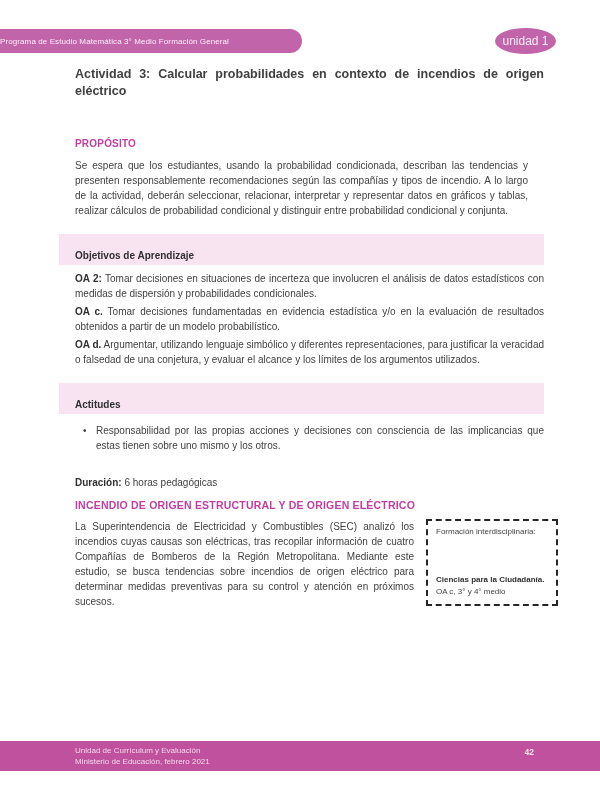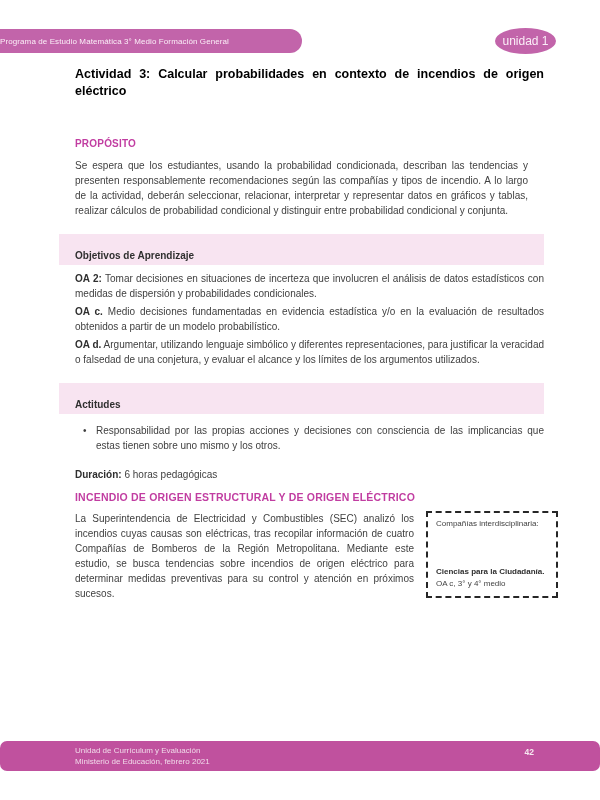--- a/index.html
+++ b/index.html
@@ -17,54 +17,54 @@
   .unit-badge{
     position:absolute;left:495px;top:28px;width:61px;height:26px;
     background:#c264aa;border-radius:50%;
     display:flex;align-items:center;justify-content:center;
     color:#fbeef7;font-size:12px;
   }
   
   .content{position:absolute;left:59px;top:66px;width:485px;}
   .doc-title{
     margin:0 0 0 16px;font-size:12.5px;font-weight:bold;line-height:17px;
-    color:#000000;text-align:justify;
+    color:#404040;text-align:justify;
   }
   .magenta-h{
     margin:38px 0 0 16px;font-size:10px;font-weight:bold;color:#c13da1;letter-spacing:.2px;
   }
   .body-p{
     margin:9px 16px 0 16px;font-size:10px;line-height:15px;text-align:justify;
   }
   .section-bar{
     margin-top:16px;background:#f8e4f1;padding:16px 10px 4px 16px;
     font-size:10px;font-weight:bold;color:#2f2f2f;
   }
   .oa-p{margin:7px 0 0 16px;font-size:10px;line-height:14.5px;text-align:justify;}
   .oa-p + .oa-p{margin-top:4px;}
   .oa-label{font-weight:bold;color:#2f2f2f;}
   .bullet-row{
     display:flex;margin:10px 0 0 24px;font-size:10px;line-height:14.5px;
   }
   .bullet-dot{width:13px;flex:0 0 13px;font-size:10px;}
   .bullet-text{flex:1;text-align:justify;}
-  .duracion{margin:16px 0 0 16px;font-size:10px;}
+  .duracion{margin:24px 0 0 16px;font-size:10px;}
   .duracion b{color:#2f2f2f;}
   .h-desarrollo{margin:28px 0 0 16px;font-size:10.5px;font-weight:bold;color:#c13da1;letter-spacing:.2px;}
   .h-incendio{margin:11px 0 0 16px;font-size:10.5px;font-weight:bold;color:#c13da1;letter-spacing:.2px;}
   .dev-wrap{margin:8px 0 0 16px;font-size:10px;line-height:15px;text-align:justify;}
   .connection-box{
     float:right;width:112px;margin:0 -14px 6px 12px;padding:5px 8px 6px 8px;
     border:2px dashed #262626;background:#ffffff;
     font-size:8px;line-height:12px;text-align:left;color:#3f3f3f;
   }
   .connection-box .bold-line{font-weight:bold;color:#2f2f2f;margin-top:36px;}
   
   .footer{
-    position:absolute;left:0;top:741px;width:600px;height:30px;background:#c0519e;border-radius:7px;
+    position:absolute;left:0;top:741px;width:600px;height:30px;background:#c0519e;
   }
   .footer-text{
     position:absolute;left:75px;top:4px;color:#f0d9e9;font-size:8px;line-height:11px;
   }
   .footer-page{
     position:absolute;right:66px;top:6px;color:#f6e7f1;font-size:8.5px;font-weight:bold;text-align:right;
   }
 </style>
 </head>
 <body>
@@ -81,37 +81,37 @@
   <div class="content">
 
     <h1 class="doc-title">Actividad 3: Calcular probabilidades en contexto de incendios de origen eléctrico</h1>
 
     <div class="magenta-h">PROPÓSITO</div>
     <p class="body-p">Se espera que los estudiantes, usando la probabilidad condicionada, describan las tendencias y presenten responsablemente recomendaciones según las compañías y tipos de incendio. A lo largo de la actividad, deberán seleccionar, relacionar, interpretar y representar datos en gráficos y tablas, realizar cálculos de probabilidad condicional y distinguir entre probabilidad condicional y conjunta.</p>
 
     <div class="section-bar">Objetivos de Aprendizaje</div>
 
     <p class="oa-p"><span class="oa-label">OA 2:</span><span> Tomar decisiones en situaciones de incerteza que involucren el análisis de datos estadísticos con medidas de dispersión y probabilidades condicionales.</span></p>
-    <p class="oa-p"><span class="oa-label">OA c.</span><span> Medio decisiones fundamentadas en evidencia estadística y/o en la evaluación de resultados obtenidos a partir de un modelo probabilístico.</span></p>
+    <p class="oa-p"><span class="oa-label">OA c.</span><span> Tomar decisiones fundamentadas en evidencia estadística y/o en la evaluación de resultados obtenidos a partir de un modelo probabilístico.</span></p>
     <p class="oa-p"><span class="oa-label">OA d.</span><span> Argumentar, utilizando lenguaje simbólico y diferentes representaciones, para justificar la veracidad o falsedad de una conjetura, y evaluar el alcance y los límites de los argumentos utilizados.</span></p>
 
     <div class="section-bar">Actitudes</div>
 
     <div class="bullet-row">
       <span class="bullet-dot">•</span>
       <span class="bullet-text">Responsabilidad por las propias acciones y decisiones con consciencia de las implicancias que estas tienen sobre uno mismo y los otros.</span>
     </div>
 
     <p class="duracion"><b>Duración:</b><span> 6 horas pedagógicas</span></p>
 
     <div class="h-incendio">INCENDIO DE ORIGEN ESTRUCTURAL Y DE ORIGEN ELÉCTRICO</div>
 
     <div class="dev-wrap">
       <div class="connection-box">
-        <div>Compañías interdisciplinaria:</div>
+        <div>Formación interdisciplinaria:</div>
         <div class="bold-line">Ciencias para la Ciudadanía.</div>
         <div>OA c, 3° y 4° medio</div>
       </div>
       <span>La Superintendencia de Electricidad y Combustibles (SEC) analizó los incendios cuyas causas son eléctricas, tras recopilar información de cuatro Compañías de Bomberos de la Región Metropolitana. Mediante este estudio, se busca tendencias sobre incendios de origen eléctrico para determinar medidas preventivas para su control y atención en próximos sucesos.</span>
     </div>
 
   </div>
 
   <div class="footer">
     <div class="footer-text">

